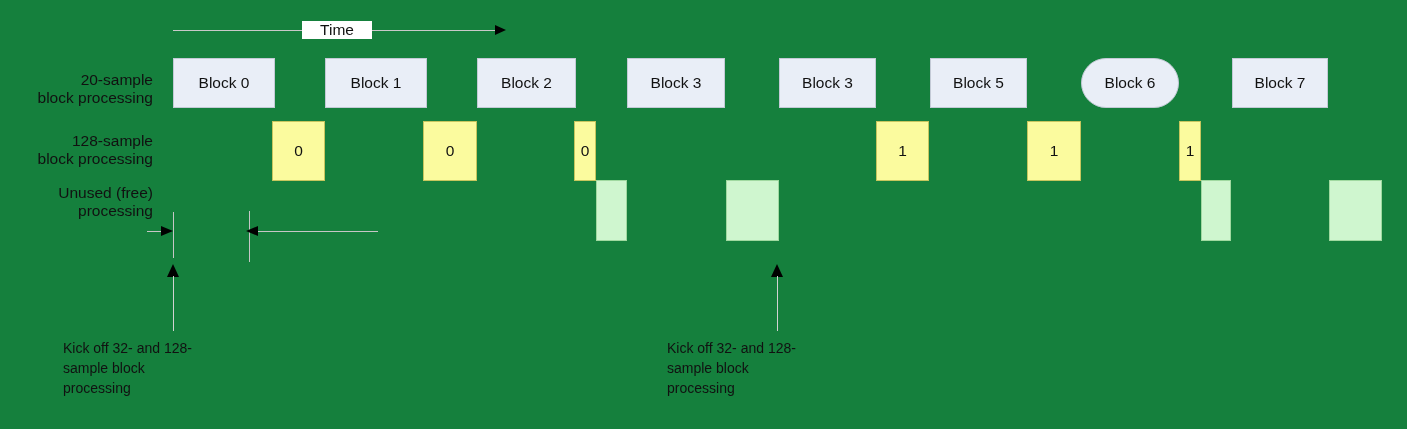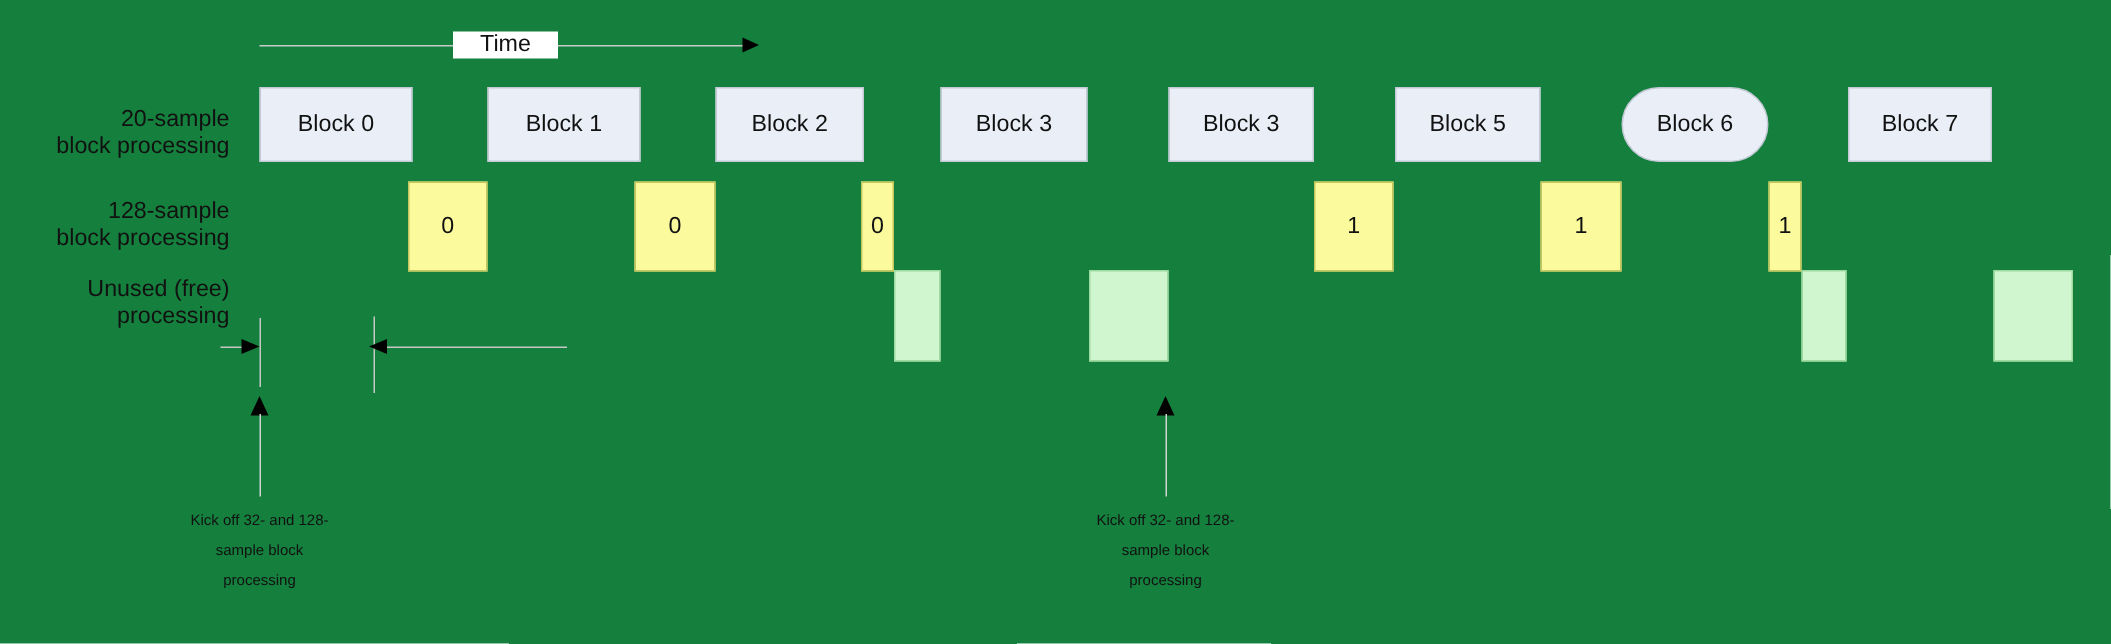--- a/index.html
+++ b/index.html
@@ -37,21 +37,21 @@
   .dim-head-right{position:absolute;left:161px;top:226px;width:0;height:0;
     border-top:5px solid transparent;border-bottom:5px solid transparent;border-left:12px solid #000;}
   .dim-head-left{position:absolute;left:246px;top:226px;width:0;height:0;
     border-top:5px solid transparent;border-bottom:5px solid transparent;border-right:12px solid #000;}
   .dim-line-right{left:258px;top:231px;width:120px;}
   .pend-note{position:absolute;left:288px;top:235px;font-size:15.5px;line-height:20px;white-space:nowrap;}
   
   .up-head{position:absolute;width:0;height:0;
     border-left:6px solid transparent;border-right:6px solid transparent;border-bottom:13px solid #000;}
   .up-stem{position:absolute;width:1px;height:55px;background:#d2d2d2;}
-  .kick-note{position:absolute;width:220px;text-align:center;font-size:10px;line-height:20px;}
+  .kick-note{position:absolute;width:220px;font-size:14px;line-height:20px;}
 </style>
 </head>
 <body>
 
 <div id="canvas">
 
   <div class="time-line"></div>
   <div class="time-head"></div>
   <div class="time-label">Time</div>
 

